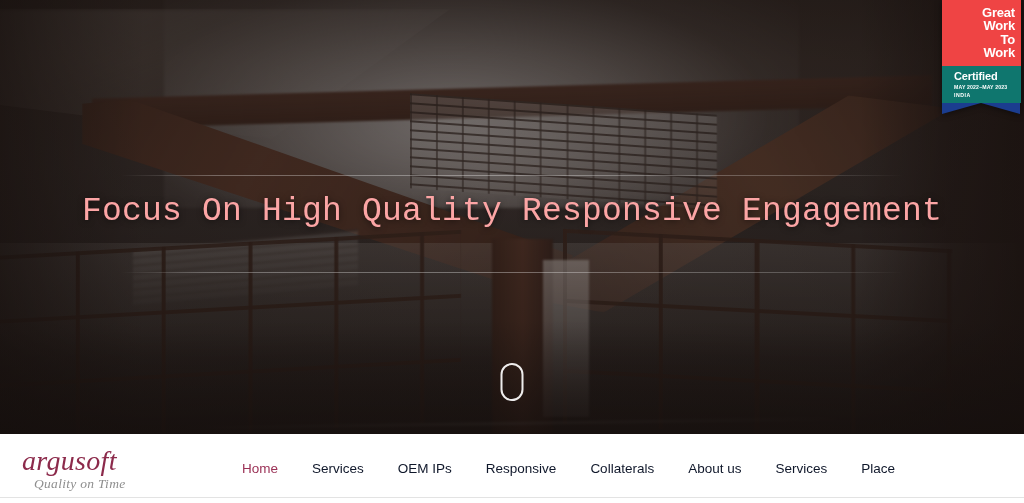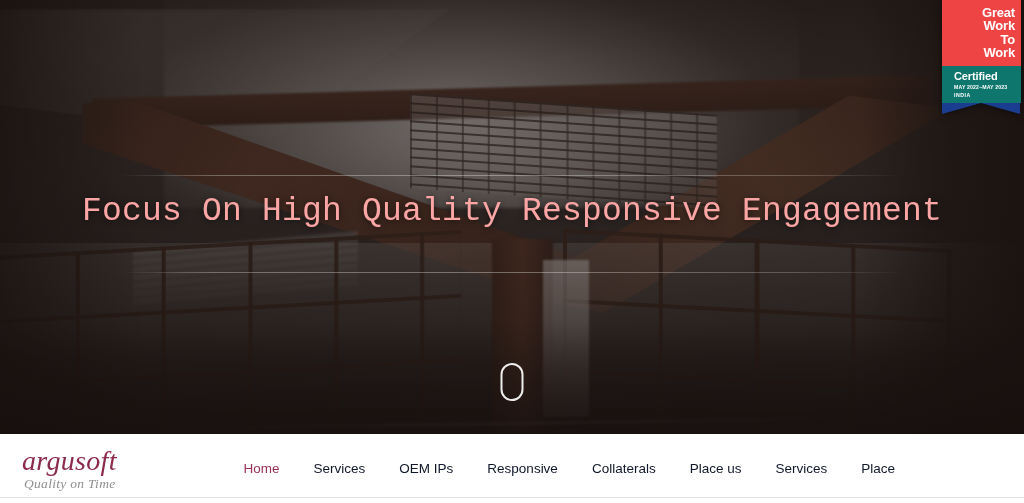--- a/index.html
+++ b/index.html
@@ -255,21 +255,21 @@
     color:#8c2a4b;
     letter-spacing:.3px;
   }
   .logo-tag {
     font-family:"Liberation Serif", serif;
     font-style:italic;
     font-size:13.5px;
     color:#8e8e8e;
     letter-spacing:.3px;
     margin-top:2px;
-    margin-left:2px;
+    margin-left:12px;
   }
   .nav {
     display:flex; align-items:center;
     margin-left:auto; margin-right:112px;
     gap:0;
   }
   .nav-item {
     font-family:"Liberation Sans", sans-serif;
     font-size:13.5px;
     color:#0f172a;
@@ -350,21 +350,21 @@
       <div class="logo-word">argusoft</div>
       <div class="logo-tag">Quality on Time</div>
     </div>
 
     <nav class="nav">
       <div class="nav-item active">Home</div>
       <div class="nav-item">Services</div>
       <div class="nav-item">OEM IPs</div>
       <div class="nav-item">Responsive</div>
       <div class="nav-item">Collaterals</div>
-      <div class="nav-item">Place us</div>
+      <div class="nav-item">About us</div>
       <div class="nav-item">Services</div>
       <div class="nav-item">Place</div>
     </nav>
   </div>
 
   <div class="bottom-rule"></div>
   <div class="below-strip"></div>
 </div>
 
 </body></html>

